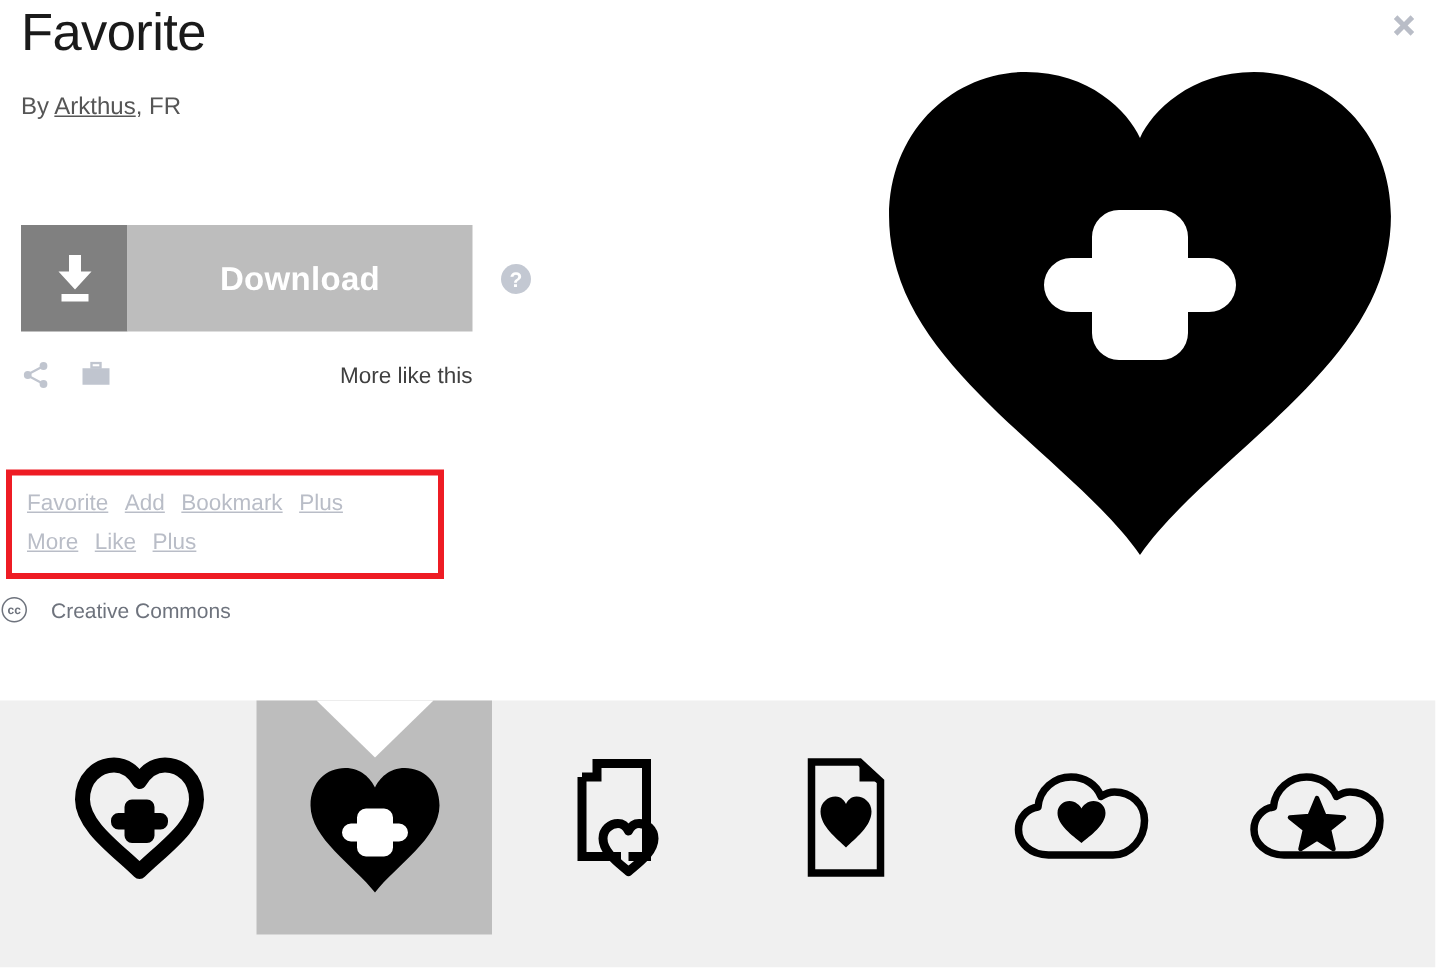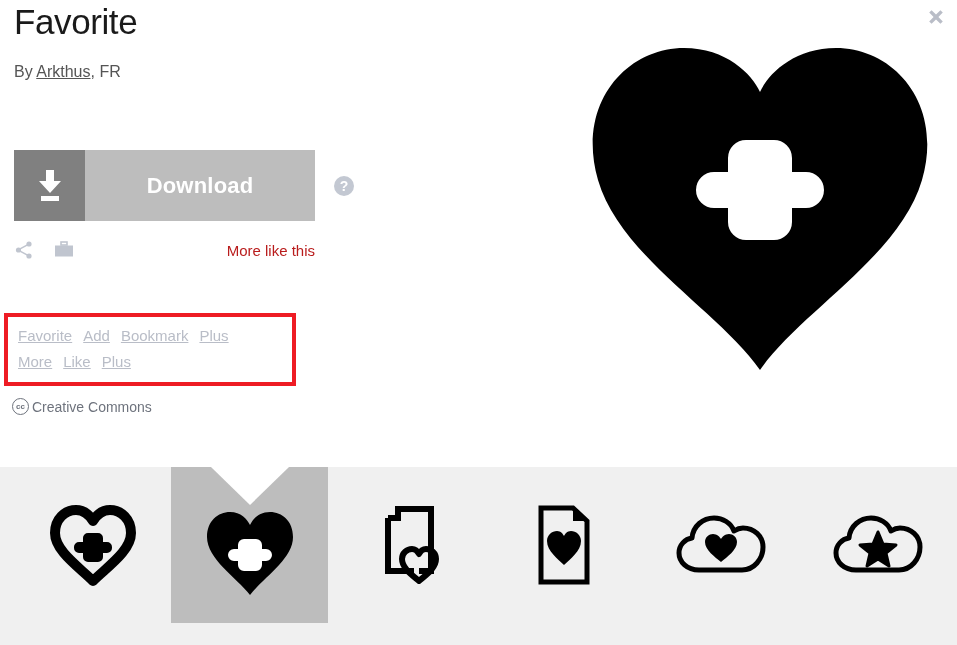--- a/index.html
+++ b/index.html
@@ -92,21 +92,21 @@
   #share-row {
     position: absolute; left: 14px; top: 238px;
     width: 301px; height: 24px;
     display: flex; align-items: center;
   }
   .mini-icon { cursor: pointer; display: block; }
   #briefcase-icon { margin-left: 20px; }
   #more-like-this {
     margin-left: auto;
     font-size: 15px;
-    color: #b91c1c;
+    color: #404040;
     cursor: pointer;
   }
 
   
   #tags-box {
     position: absolute; left: 4px; top: 313px;
     width: 292px; height: 73px;
     border: 4px solid #ee1c24;
     background: #ffffff;
     padding: 6px 10px 0 10px;
@@ -120,35 +120,35 @@
     color: #b9bdc7;
     text-decoration: underline;
     margin-right: 11px;
     line-height: 26px;
     cursor: pointer;
     white-space: nowrap;
   }
 
   
   #license-row {
-    position: absolute; left: 12px; top: 398px;
+    position: absolute; left: 1px; top: 398px;
     display: flex; align-items: center;
   }
   #cc-icon {
     width: 17px; height: 17px;
     border: 1.5px solid #6e737d;
     border-radius: 50%;
     color: #6e737d;
     font-size: 8px;
     font-weight: bold;
     display: flex; align-items: center; justify-content: center;
     line-height: 1;
   }
   #license-label {
-    margin-left: 3px;
+    margin-left: 16px;
     font-size: 14px;
     color: #6e737d;
   }
 
   
   #hero {
     position: absolute; left: 560px; top: 30px;
     width: 400px; height: 350px;
   }
 

